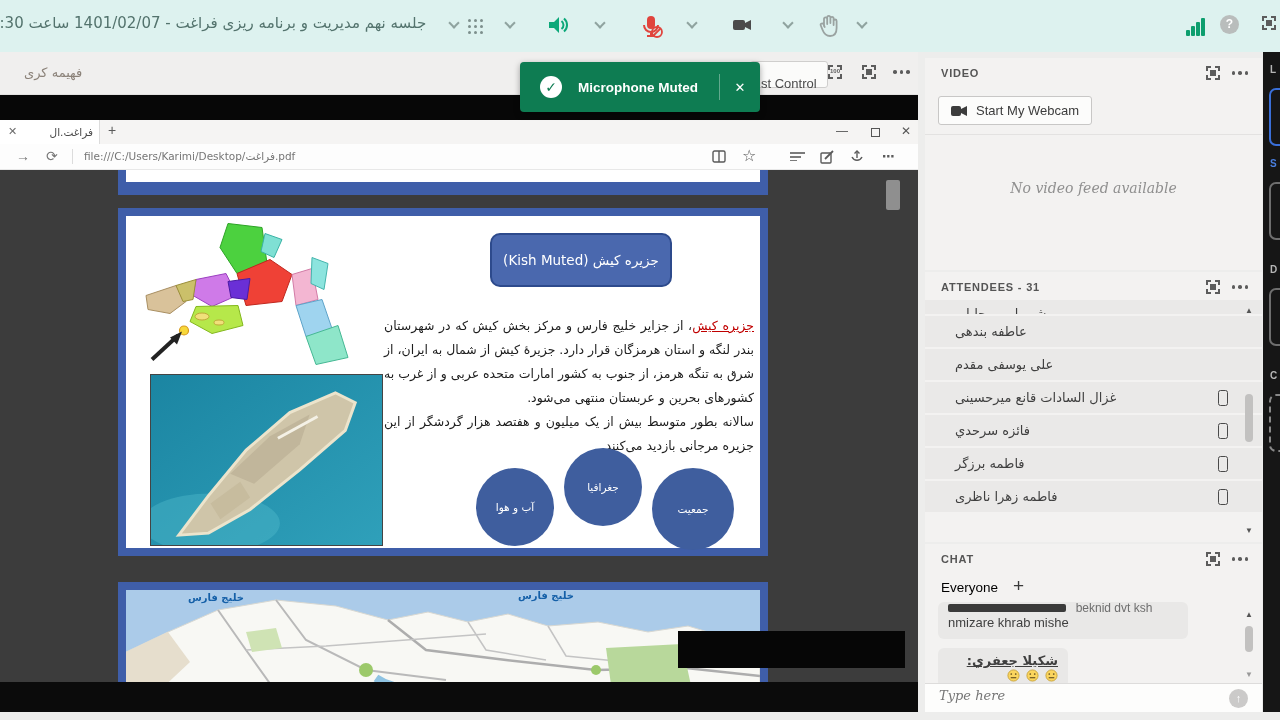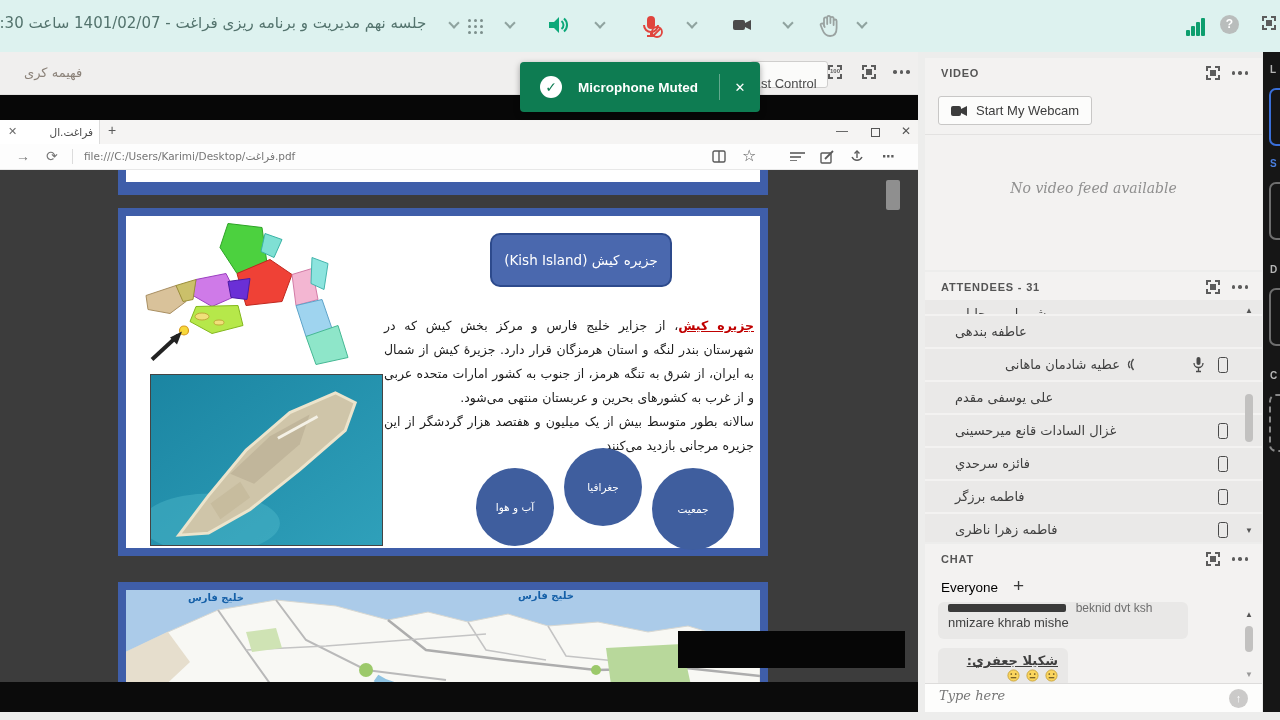--- a/index.html
+++ b/index.html
@@ -74,21 +74,21 @@
   .pdf-thumb { position:absolute; left:886px; top:10px; width:14px; height:30px; background:#8f8f8f; border-radius:2px; }
   .slide-frag { position:absolute; left:118px; top:-3px; width:650px; height:28px; background:#fff;
                 border-left:8px solid #3f5ea9; border-right:8px solid #3f5ea9; border-bottom:13px solid #3f5ea9; }
   .slide1 { position:absolute; left:118px; top:38px; width:650px; height:348px; background:#fff; border:8px solid #3f5ea9; }
   .s1-title { position:absolute; left:364px; top:17px; width:182px; height:54px; background:#4a68ae; border:2px solid #2d4a8c;
               border-radius:10px; color:#fff; font-size:13.5px; display:flex; align-items:center; justify-content:center;
               direction:rtl; font-family:"DejaVu Sans",sans-serif; }
   .s1-map { position:absolute; left:14px; top:2px; width:250px; height:158px; }
   .s1-para { position:absolute; left:258px; top:98px; width:370px; direction:rtl; text-align:justify;
              font-size:12.5px; line-height:24px; color:#1d1d1d; font-family:"DejaVu Sans",sans-serif; }
-  .s1-para .lead { color:#c00000; text-decoration:underline; font-weight:bold; }
+  .s1-para .lead { color:#c00000; text-decoration:underline; font-weight:normal; }
   .s1-photo { position:absolute; left:24px; top:158px; width:233px; height:172px; border:1.5px solid #444; }
   .circle { position:absolute; border-radius:50%; background:#3f5e9e; color:#fff; display:flex; align-items:center;
             justify-content:center; font-size:10.5px; direction:rtl; text-align:center;
             font-family:"DejaVu Sans",sans-serif; }
   .slide2 { position:absolute; left:118px; top:412px; width:650px; height:110px; background:#abcbe9;
             border:8px solid #3f5ea9; border-bottom:none; }
   .sea-label { position:absolute; color:#1560a8; font-weight:bold; font-size:10px; direction:rtl;
                font-family:"DejaVu Sans",sans-serif; z-index:3; }
   .redact { position:absolute; left:678px; top:631px; width:227px; height:37px; background:#060606; z-index:40; }
   .share-bottom { position:absolute; left:0; top:682px; width:918px; height:30px; background:#0b0b0b; }
@@ -269,21 +269,21 @@
           <polygon points="56,87 98,86 103,106 72,114 50,102" fill="#b6e84a" stroke="#84b81f" stroke-width="1"></polygon>
           <polygon points="6,76 36,66 46,82 30,94 8,90" fill="#d9c29a" stroke="#a98f62" stroke-width="1"></polygon>
           <polygon points="36,66 56,60 53,80 43,82" fill="#cbc06a" stroke="#9b8f3a" stroke-width="1"></polygon>
           <ellipse cx="62" cy="97" rx="7" ry="3.5" fill="#f0e07a" stroke="#c0a83a" stroke-width="1"></ellipse>
           <ellipse cx="79" cy="103" rx="5" ry="2.5" fill="#f0e07a" stroke="#c0a83a" stroke-width="1"></ellipse>
           <circle cx="44" cy="111" r="4.5" fill="#f7d83a" stroke="#d89a1e" stroke-width="1.2"></circle>
           <line x1="12" y1="140" x2="38" y2="116" stroke="#222" stroke-width="4"></line>
           <polygon points="42,112 30,118 37,125" fill="#222"></polygon>
         </svg>
 
-        <div class="s1-title">جزیره کیش (Kish Island)</div>
+        <div class="s1-title">جزیره کیش (Kish Muted)</div>
 
         <div class="s1-para">
           <p><span class="lead">جزیره کیش</span><span>، از جزایر خلیج فارس و مرکز بخش کیش که در شهرستان بندر لنگه و استان هرمزگان قرار دارد. جزیرهٔ کیش از شمال به ایران، از شرق به تنگه هرمز، از جنوب به کشور امارات متحده عربی و از غرب به کشورهای بحرین و عربستان منتهی می‌شود.</span></p>
           <p>سالانه بطور متوسط بیش از یک میلیون و هفتصد هزار گردشگر از این جزیره مرجانی بازدید می‌کنند.</p>
         </div>
 
         <svg class="s1-photo" viewBox="0 0 233 172" preserveAspectRatio="none">
           <defs>
             <linearGradient id="sea" x1="0" y1="0" x2="1" y2="1">
               <stop offset="0" stop-color="#1b85a2"></stop>
@@ -380,33 +380,20 @@
         </span>
     </div>
     <div class="att-list">
       <div class="att-row" style="height:14px;overflow:hidden">
         <span class="att-name" style="margin-top:12px">شهریار میرجلیلی</span>
       </div>
       <div class="att-row">
         <span class="att-name">عاطفه بندهی</span>
       </div>
       <div class="att-row">
-        <span class="att-name" style="margin-left:80px">عطیه شادمان ماهانی</span>
-        <svg width="13" height="13" viewBox="0 0 13 13" style="margin-left:5px">
-          <path d="M5 3 a5 5 0 0 0 0 7 M8.5 1 a8 8 0 0 0 0 11" fill="none" stroke="#4a4a4a" stroke-width="1.5"></path>
-        </svg>
-        <span class="att-icons">
-          <svg width="11" height="16" viewBox="0 0 11 16">
-            <rect x="3.5" y="0" width="4" height="8" rx="2" fill="#4a4a4a"></rect>
-            <path d="M1 6 a4.5 4.5 0 0 0 9 0 M5.5 11 v3 M3 14.5 h5" stroke="#4a4a4a" stroke-width="1.3" fill="none"></path>
-          </svg>
-          <span class="phone-ic"></span>
-        </span>
-      </div>
-      <div class="att-row">
         <span class="att-name">علی یوسفی مقدم</span>
       </div>
       <div class="att-row">
         <span class="att-name">غزال السادات قانع میرحسینی</span>
         <span class="att-icons">
             <span class="phone-ic"></span>
           </span>
       </div>
       <div class="att-row">
         <span class="att-name">فائزه سرحدي</span>

